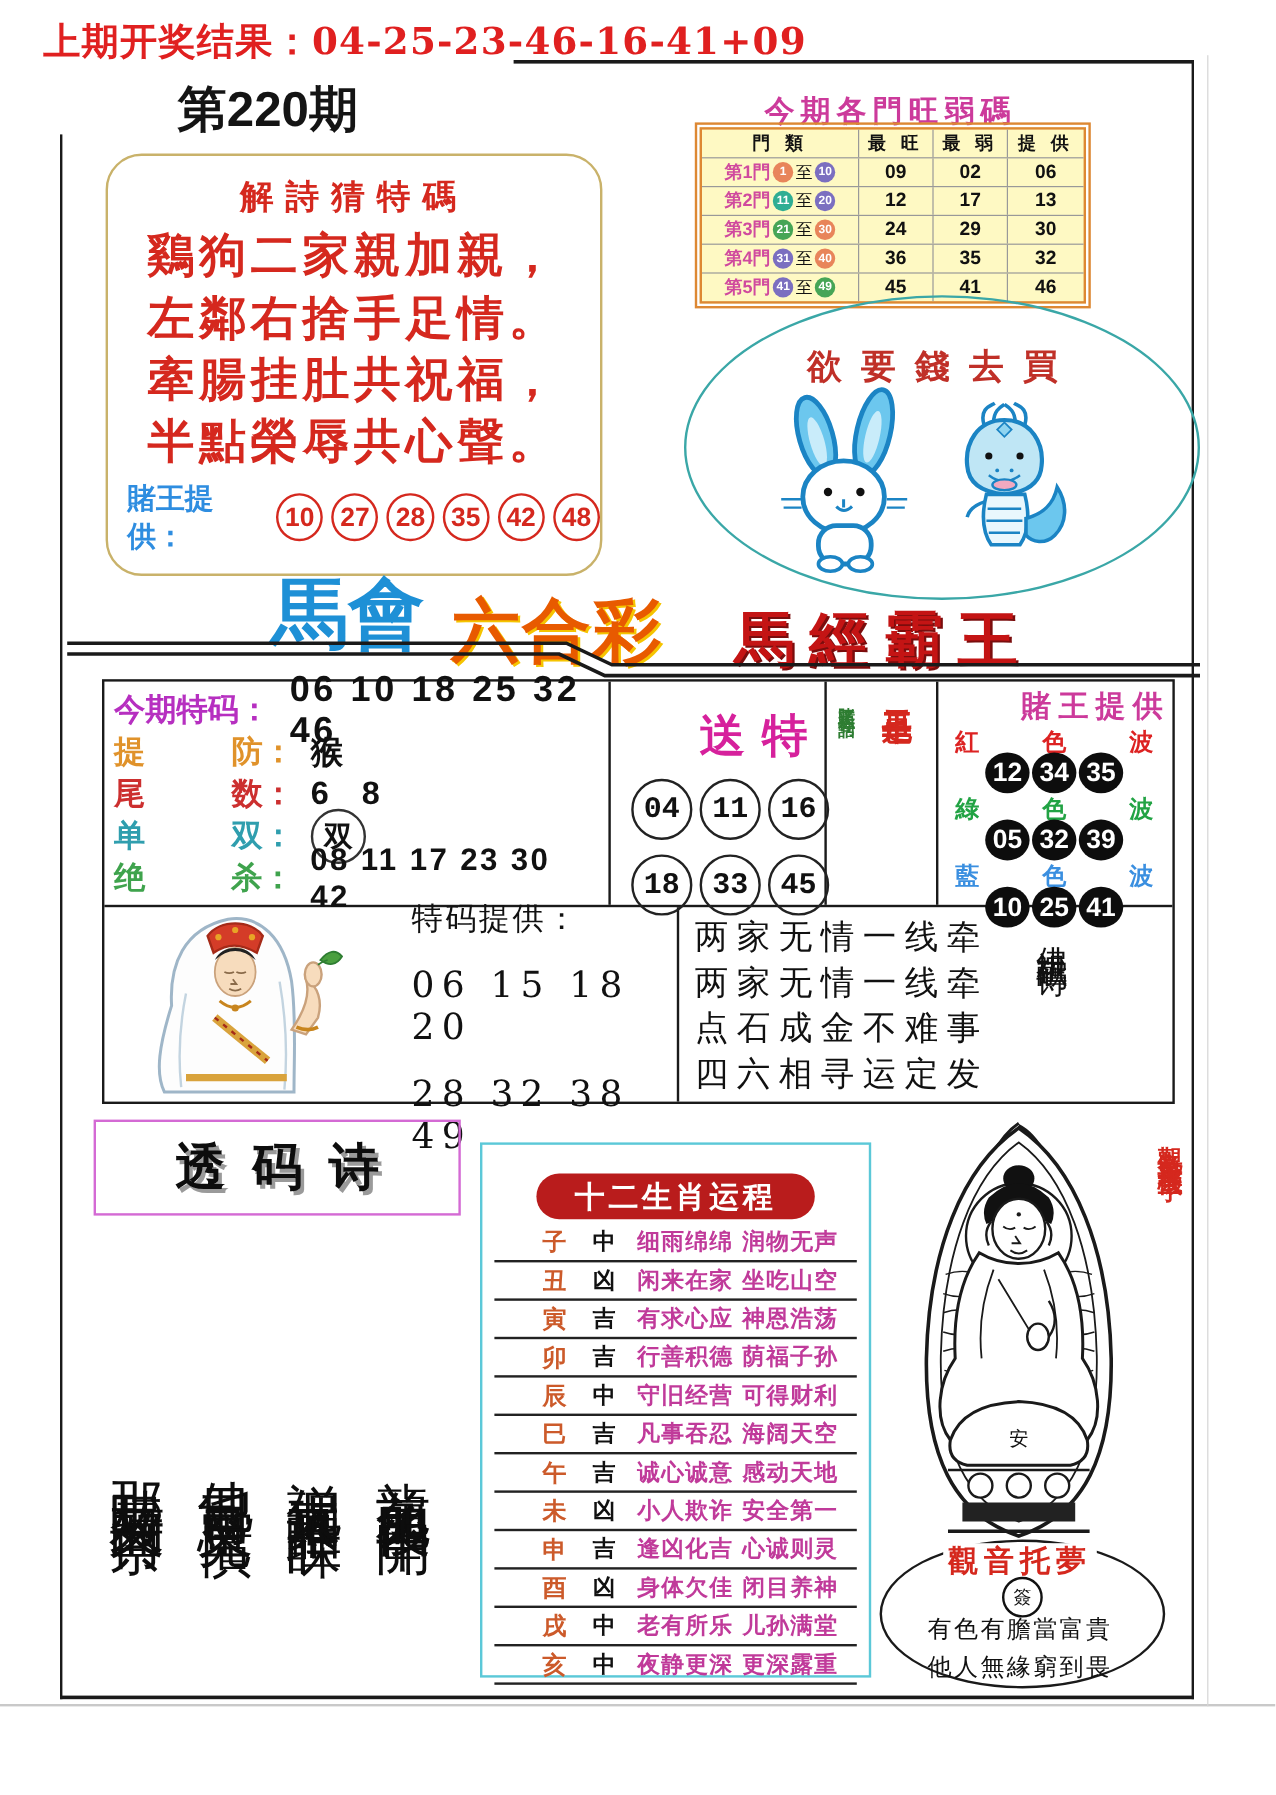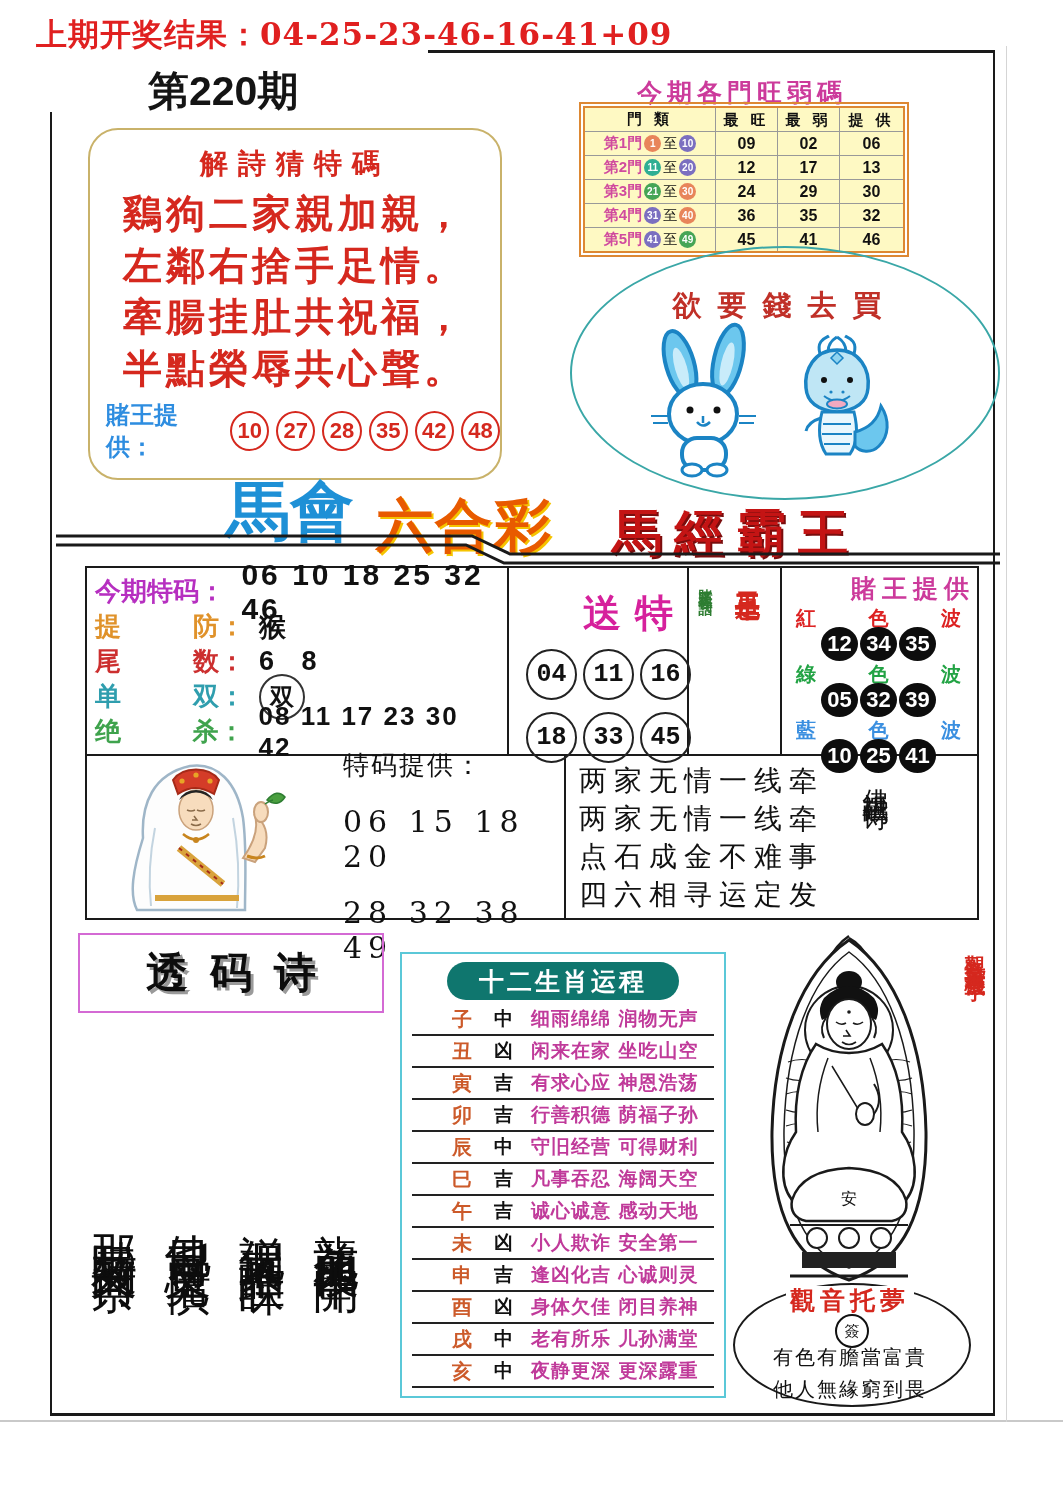--- a/index.html
+++ b/index.html
@@ -91,21 +91,21 @@
   .verse-title{left:772px;top:200px;height:152px;font-size:26px;letter-spacing:4px;color:#111;}
 
   
   .touma-box{left:78px;top:933px;width:302px;height:76px;border:2px solid var(--pink-border);
              display:flex;align-items:center;justify-content:center;}
   .touma-title{font-size:42px;font-weight:bold;letter-spacing:22px;text-indent:22px;color:#0d0d0d;
                text-shadow:3px 3px 0 #9a9a9a;}
   .pcol{top:1032px;width:62px;height:374px;font-size:46px;color:#0d0d0d;letter-spacing:6px;
         display:flex;justify-content:center;}
   .sx-box{left:400px;top:952px;width:322px;height:442px;border:2px solid var(--cyan-border);}
-  .sx-pill{width:232px;height:38px;margin:8px auto 0;background:#0f766e;border-radius:19px;color:#fff;
+  .sx-pill{width:232px;height:38px;margin:24px auto 0;background:#b91c1c;border-radius:19px;color:#fff;
            font-size:25px;font-weight:bold;letter-spacing:3px;display:flex;align-items:center;justify-content:center;}
   .sx-rows{margin:4px 10px 0;}
   .sx-row{height:30px;display:flex;align-items:center;border-bottom:2px solid #222;}
   .sx-z{margin-left:40px;font-size:20px;font-weight:bold;color:var(--zodiac-orange);}
   .sx-l{margin-left:22px;font-size:19px;font-weight:bold;color:#111;}
   .sx-t{margin-left:18px;font-size:19px;font-weight:bold;color:var(--phrase-magenta);letter-spacing:1px;}
   .gy-label{left:961px;top:938px;height:185px;font-size:21px;font-weight:bold;color:var(--poem-red);letter-spacing:4px;}
   .tm-oval{left:733px;top:1283px;width:234px;height:120px;border:2px solid #1a1a1a;border-radius:50%;}
   .tm-title{left:733px;top:1284px;width:234px;text-align:center;color:var(--poem-red);
             font-size:25px;font-weight:bold;letter-spacing:5px;}

